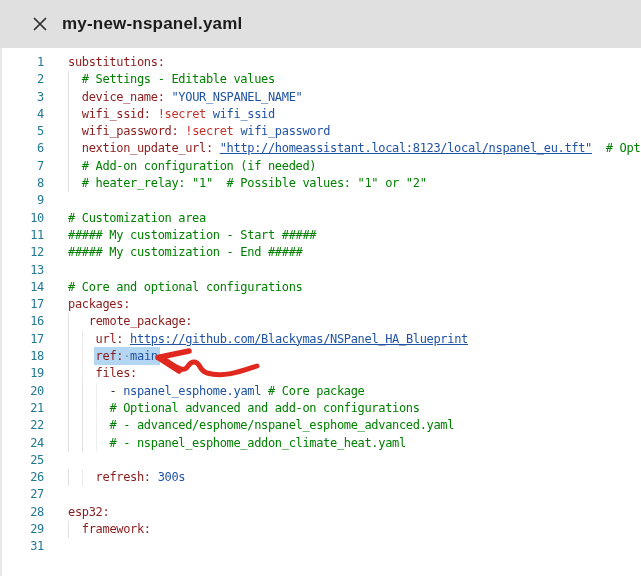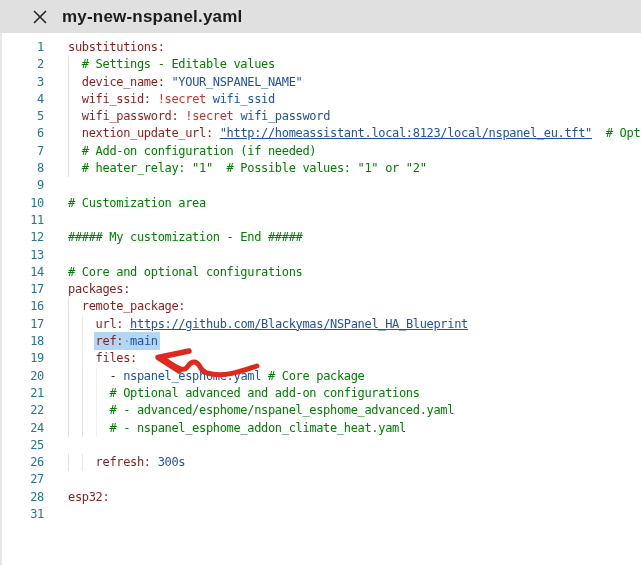--- a/index.html
+++ b/index.html
@@ -1,21 +1,21 @@
 <!DOCTYPE html>
 <html style="--c-header: #e0e0e0; --c-key: #8b1b1b; --c-value: #2053a4; --c-comment: #008000; --c-tag: #c5332d; --c-lineno: #237893; --c-selection: #b3d6f2; --c-arrow: #e0281e;"><head>
 <meta charset="utf-8">
 <style>
   html,body{margin:0;padding:0;}
   body{
     width:641px;height:576px;overflow:hidden;background:#ffffff;
     font-family:"Liberation Sans",sans-serif;position:relative;
   }
   .header{
-    height:33px;background:var(--c-header,#e0e0e0);
+    height:48px;background:var(--c-header,#e0e0e0);
     display:flex;align-items:center;padding:0 12px 0 30px;box-sizing:border-box;
   }
   .close-btn{
     background:none;border:none;padding:2px;margin:0;cursor:pointer;
     display:flex;align-items:center;justify-content:center;
   }
   .title{
     font-size:17px;font-weight:bold;color:#1c1c1c;margin-left:12px;
     letter-spacing:0.2px;white-space:nowrap;
   }
@@ -64,37 +64,38 @@
       <div class="line"><span class="ln">1</span><span class="lc"><span class="k">substitutions:</span></span></div>
       <div class="line"><span class="ln">2</span><span class="lc" style="background-image: repeating-linear-gradient(to right, rgb(226, 226, 226) 0px, rgb(226, 226, 226) 1px, transparent 1px, transparent 13.78px); background-size: 1px 100%; background-repeat: no-repeat;">  <span class="c"># Settings - Editable values</span></span></div>
       <div class="line"><span class="ln">3</span><span class="lc" style="background-image: repeating-linear-gradient(to right, rgb(226, 226, 226) 0px, rgb(226, 226, 226) 1px, transparent 1px, transparent 13.78px); background-size: 1px 100%; background-repeat: no-repeat;">  <span class="k">device_name:</span><span class="s"> "YOUR_NSPANEL_NAME"</span></span></div>
       <div class="line"><span class="ln">4</span><span class="lc" style="background-image: repeating-linear-gradient(to right, rgb(226, 226, 226) 0px, rgb(226, 226, 226) 1px, transparent 1px, transparent 13.78px); background-size: 1px 100%; background-repeat: no-repeat;">  <span class="k">wifi_ssid:</span><span class="p"> </span><span class="t">!secret</span><span class="s"> wifi_ssid</span></span></div>
       <div class="line"><span class="ln">5</span><span class="lc" style="background-image: repeating-linear-gradient(to right, rgb(226, 226, 226) 0px, rgb(226, 226, 226) 1px, transparent 1px, transparent 13.78px); background-size: 1px 100%; background-repeat: no-repeat;">  <span class="k">wifi_password:</span><span class="p"> </span><span class="t">!secret</span><span class="s"> wifi_password</span></span></div>
       <div class="line"><span class="ln">6</span><span class="lc" style="background-image: repeating-linear-gradient(to right, rgb(226, 226, 226) 0px, rgb(226, 226, 226) 1px, transparent 1px, transparent 13.78px); background-size: 1px 100%; background-repeat: no-repeat;">  <span class="k">nextion_update_url:</span><span class="p"> </span><span class="l">"http://homeassistant.local:8123/local/nspanel_eu.tft"</span><span class="p">  </span><span class="c"># Optional</span></span></div>
       <div class="line"><span class="ln">7</span><span class="lc" style="background-image: repeating-linear-gradient(to right, rgb(226, 226, 226) 0px, rgb(226, 226, 226) 1px, transparent 1px, transparent 13.78px); background-size: 1px 100%; background-repeat: no-repeat;">  <span class="c"># Add-on configuration (if needed)</span></span></div>
       <div class="line"><span class="ln">8</span><span class="lc" style="background-image: repeating-linear-gradient(to right, rgb(226, 226, 226) 0px, rgb(226, 226, 226) 1px, transparent 1px, transparent 13.78px); background-size: 1px 100%; background-repeat: no-repeat;">  <span class="c"># heater_relay: "1"  # Possible values: "1" or "2"</span></span></div>
       <div class="line"><span class="ln">9</span><span class="lc"></span></div>
       <div class="line"><span class="ln">10</span><span class="lc"><span class="c"># Customization area</span></span></div>
-      <div class="line"><span class="ln">11</span></div>
+      <div class="line"><span class="ln">11</span><span class="lc"><span class="c">##### My customization - Start #####</span></span></div>
       <div class="line"><span class="ln">12</span><span class="lc"><span class="c">##### My customization - End #####</span></span></div>
       <div class="line"><span class="ln">13</span><span class="lc"></span></div>
       <div class="line"><span class="ln">14</span><span class="lc"><span class="c"># Core and optional configurations</span></span></div>
       <div class="line"><span class="ln">17</span><span class="lc"><span class="k">packages:</span></span></div>
-      <div class="line"><span class="ln">16</span><span class="lc" style="background-image: repeating-linear-gradient(to right, rgb(226, 226, 226) 0px, rgb(226, 226, 226) 1px, transparent 1px, transparent 13.78px); background-size: 1px 100%; background-repeat: no-repeat;">  <span class="k">remote_package:</span></span></div>
+      <div class="line"><span class="ln">16</span><span class="lc" style="background-image: repeating-linear-gradient(to right, rgb(226, 226, 226) 0px, rgb(226, 226, 226) 1px, transparent 1px, transparent 13.78px); background-size: 1px 100%; background-repeat: no-repeat; padding-left: 7px;">  <span class="k">remote_package:</span></span></div>
       <div class="line"><span class="ln">17</span><span class="lc" style="background-image: repeating-linear-gradient(to right, rgb(226, 226, 226) 0px, rgb(226, 226, 226) 1px, transparent 1px, transparent 13.78px); background-size: 14.78px 100%; background-repeat: no-repeat;">    <span class="k">url:</span><span class="p"> </span><span class="l">https://github.com/Blackymas/NSPanel_HA_Blueprint</span></span></div>
       <div class="line"><span class="ln">18</span><span class="lc" style="background-image: repeating-linear-gradient(to right, rgb(226, 226, 226) 0px, rgb(226, 226, 226) 1px, transparent 1px, transparent 13.78px); background-size: 14.78px 100%; background-repeat: no-repeat;">    <span class="sel"><span class="k">ref:</span><span class="ws">·</span><span class="s">main</span></span></span></div>
       <div class="line"><span class="ln">19</span><span class="lc" style="background-image: repeating-linear-gradient(to right, rgb(226, 226, 226) 0px, rgb(226, 226, 226) 1px, transparent 1px, transparent 13.78px); background-size: 14.78px 100%; background-repeat: no-repeat;">    <span class="k">files:</span></span></div>
       <div class="line"><span class="ln">20</span><span class="lc" style="background-image: repeating-linear-gradient(to right, rgb(226, 226, 226) 0px, rgb(226, 226, 226) 1px, transparent 1px, transparent 13.78px); background-size: 28.56px 100%; background-repeat: no-repeat;">      <span class="p">- </span><span class="s">nspanel_esphome.yaml </span><span class="c"># Core package</span></span></div>
       <div class="line"><span class="ln">21</span><span class="lc" style="background-image: repeating-linear-gradient(to right, rgb(226, 226, 226) 0px, rgb(226, 226, 226) 1px, transparent 1px, transparent 13.78px); background-size: 28.56px 100%; background-repeat: no-repeat;">      <span class="c"># Optional advanced and add-on configurations</span></span></div>
       <div class="line"><span class="ln">22</span><span class="lc" style="background-image: repeating-linear-gradient(to right, rgb(226, 226, 226) 0px, rgb(226, 226, 226) 1px, transparent 1px, transparent 13.78px); background-size: 28.56px 100%; background-repeat: no-repeat;">      <span class="c"># - advanced/esphome/nspanel_esphome_advanced.yaml</span></span></div>
       <div class="line"><span class="ln">24</span><span class="lc" style="background-image: repeating-linear-gradient(to right, rgb(226, 226, 226) 0px, rgb(226, 226, 226) 1px, transparent 1px, transparent 13.78px); background-size: 28.56px 100%; background-repeat: no-repeat;">      <span class="c"># - nspanel_esphome_addon_climate_heat.yaml</span></span></div>
       <div class="line"><span class="ln">25</span></div>
       <div class="line"><span class="ln">26</span><span class="lc" style="background-image: repeating-linear-gradient(to right, rgb(226, 226, 226) 0px, rgb(226, 226, 226) 1px, transparent 1px, transparent 13.78px); background-size: 14.78px 100%; background-repeat: no-repeat; text-align: center;">    <span class="k">refresh:</span><span class="s"> 300s</span></span></div>
       <div class="line"><span class="ln">27</span><span class="lc"></span></div>
       <div class="line"><span class="ln">28</span><span class="lc"><span class="k">esp32:</span></span></div>
+      <div class="line"><span class="ln">29</span><span class="lc" style="background-image: repeating-linear-gradient(to right, rgb(226, 226, 226) 0px, rgb(226, 226, 226) 1px, transparent 1px, transparent 13.78px); background-size: 1px 100%; background-repeat: no-repeat;">  <span class="k">framework:</span></span></div>
       <div class="line"><span class="ln">31</span><span class="lc"></span></div>
     </div>
 </div>
 
 <svg class="arrow-overlay" width="641" height="576" viewBox="0 0 641 576">
   <path class="arrow-stroke" d="M257 366 C242 371 224 378 207 373 C198 370 201 362 194 362 C187 362 189 371 181 369 C175 367 170 363 165 360" stroke-width="5" stroke-linecap="round"></path>
   <path class="arrow-stroke" d="M189 351 L158 357.5 L179 371" stroke-width="5.5" stroke-linejoin="round" stroke-linecap="round"></path>
 </svg>
 
 </body></html>

